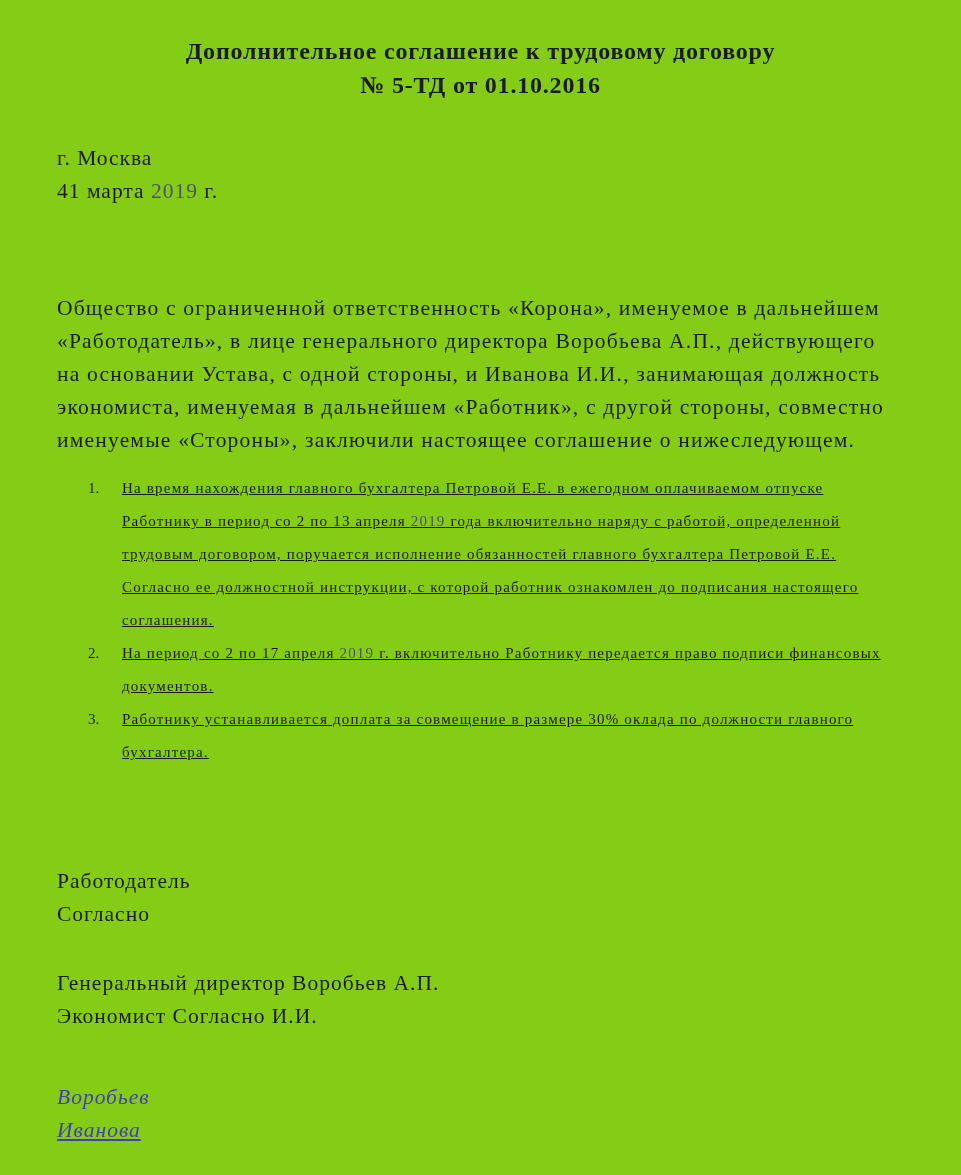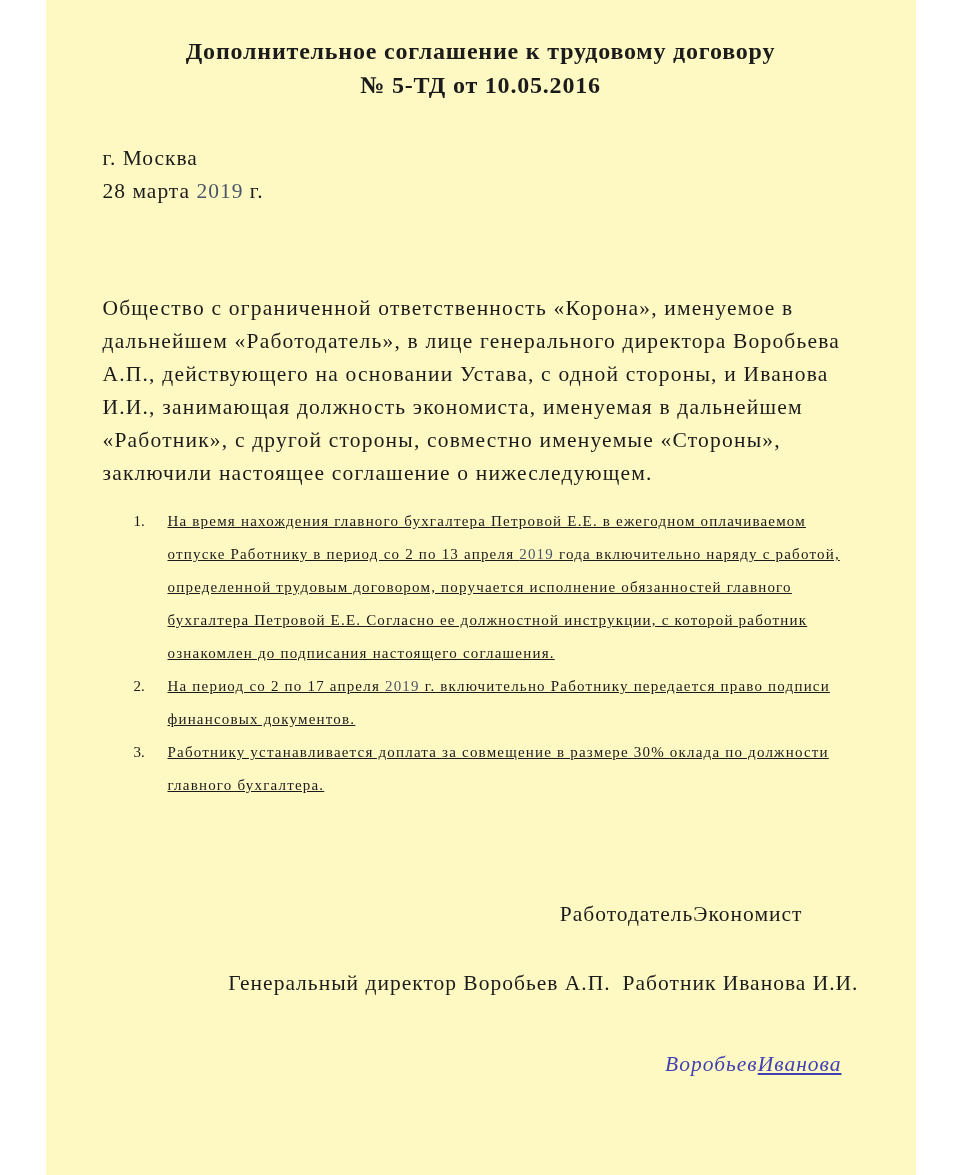--- a/index.html
+++ b/index.html
@@ -1,20 +1,20 @@
 <!DOCTYPE html>
 <html><head>
 <meta charset="utf-8">
 <style>
   html,body { margin:0; padding:0; background:#ffffff; }
   .page {
     position:relative;
-    width:870px; height:1175px;
+    width:961px; height:1175px;
     margin:0 auto;
-    background:#fef9c3;
+    background:#84cc16;
     font-family:"Liberation Serif","DejaVu Serif",serif;
     color:#1b1b1b;
     overflow:hidden;
     box-sizing:border-box;
   }
   .title {
     padding-top:34px;
     text-align:center;
     font-weight:700;
     font-size:24px;
@@ -46,59 +46,59 @@
     text-decoration:underline;
   }
   .item { padding-left:34px; text-indent:-34px; }
   .item .num { display:inline-block; width:34px; text-indent:0; letter-spacing:0; }
   .sig {
     margin:0 57px;
     font-size:21.5px;
     line-height:33px;
     letter-spacing:1px;
   }
-  .sig-row { display:flex; justify-content:flex-end; align-items:baseline; }
+  .sig-row { display:flex; justify-content:flex-start; align-items:baseline;flex-direction:column; }
   .row-roles { margin-top:96px; }
-  .row-names { margin-top:36px;gap:12px; }
+  .row-names { margin-top:36px; }
   .row-signs { margin-top:48px; }
   .sign { font-style:italic; }
   .pr56 { padding-right:56px; }
   .pr17 { padding-right:17px;text-decoration:underline; }
 </style>
 </head>
 <body>
 
 <div class="page">
 
   <div class="title">
     <div>Дополнительное соглашение к трудовому договору</div>
-    <div>№ 5-ТД от 10.05.2016</div>
+    <div>№ 5-ТД от 01.10.2016</div>
   </div>
 
   <div class="meta">
     <span>г. Москва</span>
-    <span><span>28 марта </span><span class="year" style="color: rgb(74, 85, 104);">2019</span><span> г.</span></span>
+    <span><span>41 марта </span><span class="year" style="color: rgb(74, 85, 104);">2019</span><span> г.</span></span>
   </div>
 
   <div class="intro">Общество с ограниченной ответственность «Корона», именуемое в дальнейшем «Работодатель», в лице генерального директора Воробьева А.П., действующего на основании Устава, с одной стороны, и Иванова И.И., занимающая должность экономиста, именуемая в дальнейшем «Работник», с другой стороны, совместно именуемые «Стороны», заключили настоящее соглашение о нижеследующем.</div>
 
   <div class="list">
     <div class="item"><span class="num">1.</span><span><span>На время нахождения главного бухгалтера Петровой Е.Е. в ежегодном оплачиваемом отпуске Работнику в период со 2 по 13 апреля </span><span class="year" style="color: rgb(74, 85, 104);">2019</span><span> года включительно наряду с работой, определенной трудовым договором, поручается исполнение обязанностей главного бухгалтера Петровой Е.Е. Согласно ее должностной инструкции, с которой работник ознакомлен до подписания настоящего соглашения.</span></span></div>
     <div class="item"><span class="num">2.</span><span><span>На период со 2 по 17 апреля </span><span class="year" style="color: rgb(74, 85, 104);">2019</span><span> г. включительно Работнику передается право подписи финансовых документов.</span></span></div>
     <div class="item"><span class="num">3.</span><span><span>Работнику устанавливается доплата за совмещение в размере 30% оклада по должности главного бухгалтера.</span><span class="year" style="color: rgb(74, 85, 104);"></span><span></span></span></div>
   </div>
 
   <div class="sig">
     <div class="sig-row row-roles">
       <span>Работодатель</span>
-      <span class="pr56">Экономист</span>
+      <span class="pr56">Согласно</span>
     </div>
     <div class="sig-row row-names">
       <span>Генеральный директор Воробьев А.П.</span>
-      <span>Работник Иванова И.И.</span>
+      <span>Экономист Согласно И.И.</span>
     </div>
     <div class="sig-row row-signs">
       <span class="sign" style="color: rgb(65, 65, 179);">Воробьев</span>
       <span class="sign pr17" style="color: rgb(65, 65, 179);">Иванова</span>
     </div>
   </div>
 
 </div>
 
 </body></html>

